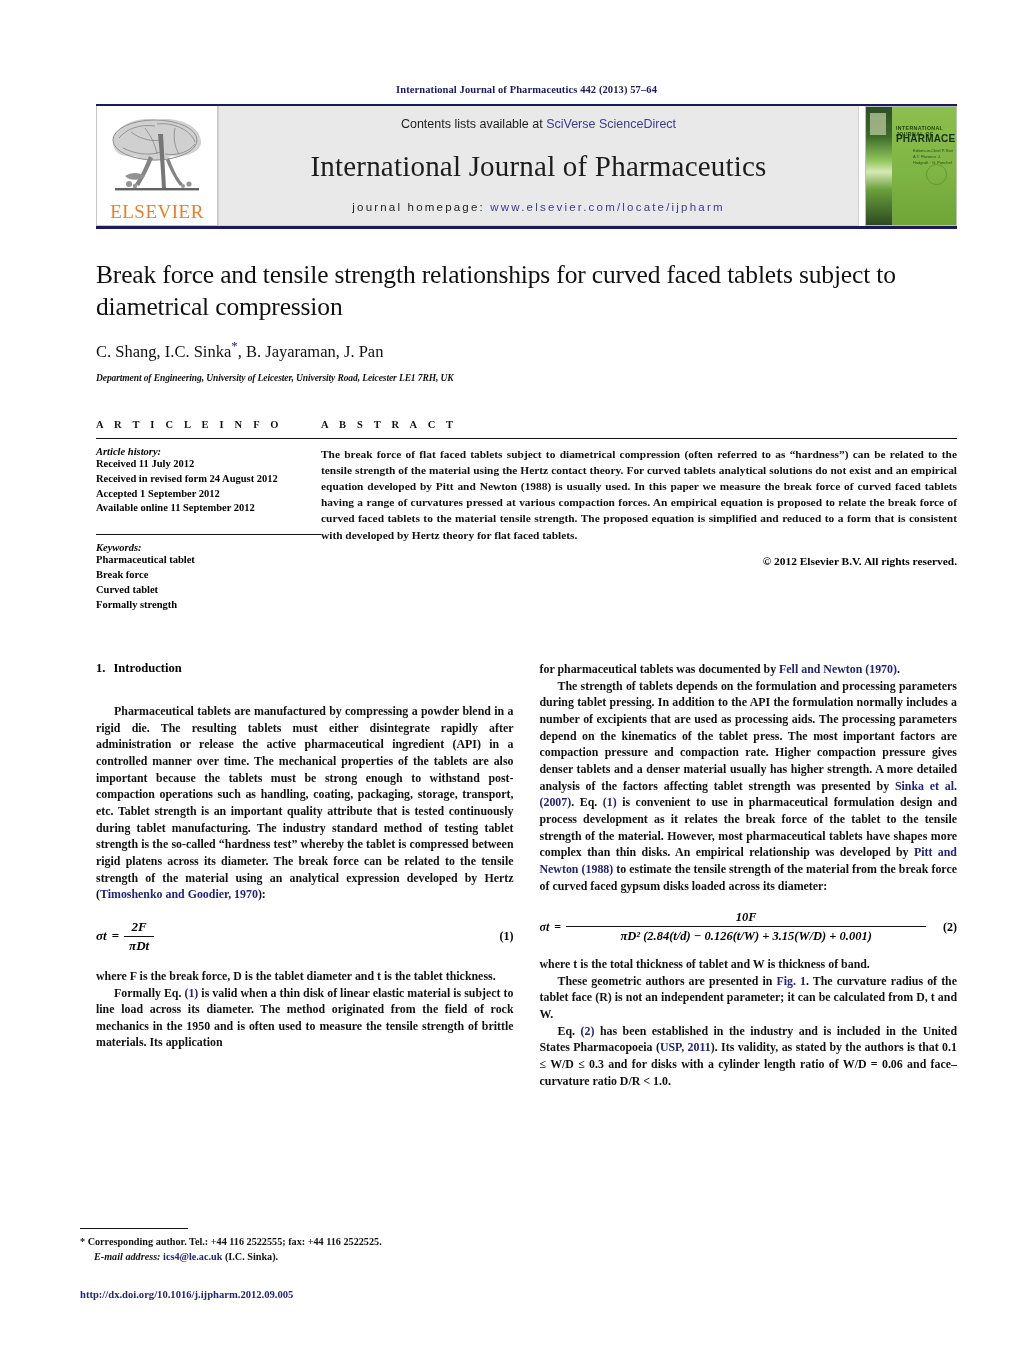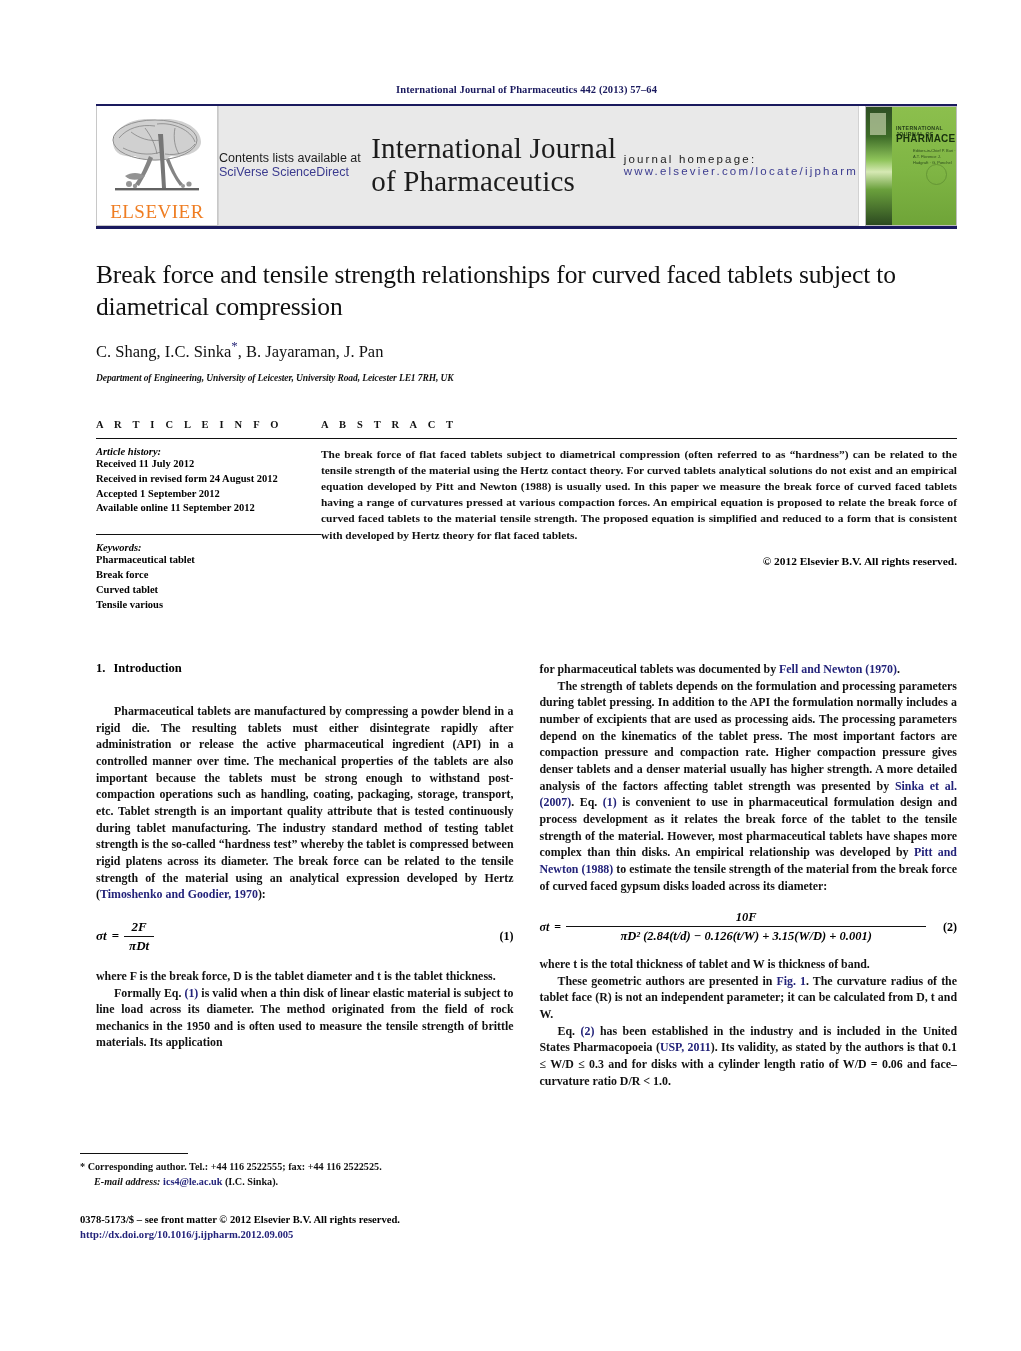--- a/index.html
+++ b/index.html
@@ -68,21 +68,21 @@
     line-height: 1;
     margin-bottom: 2px;
   }
   .masthead-center {
     flex: 1 1 auto;
     background: #e9e9e9;
     border: 1px solid #d2d2d2;
     border-top: none;
     box-sizing: border-box;
     display: flex;
-    flex-direction: row;
+    flex-direction: column;
     align-items: center;
     justify-content: space-between;
     padding: 11px 0 12px 0;
   }
   .contents-line {
     font-family: "Liberation Sans", sans-serif;
     font-size: 12.5px;
     color: #1c1c1c;
   }
   .contents-line .sd-link {
@@ -347,21 +347,21 @@
     padding-top: 2px;
     font-size: 12.5px;
     white-space: nowrap;
   }
   .it { font-style: italic; }
 
   
   .footnote {
     position: absolute;
     left: 80px;
-    top: 1153px;
+    top: 1228px;
     width: 420px;
   }
   .fn-rule {
     border-top: 1.3px solid #111;
     width: 108px;
     margin-bottom: 6px;
   }
   .fn-line {
     font-family: "Liberation Serif", serif;
     font-weight: bold;
@@ -465,21 +465,21 @@
       <div class="hist-line">Received in revised form 24 August 2012</div>
       <div class="hist-line">Accepted 1 September 2012</div>
       <div class="hist-line">Available online 11 September 2012</div>
 
       <div class="kw-block">
         <div class="kw-rule"></div>
         <div class="kw-label">Keywords:</div>
         <div class="kw-line">Pharmaceutical tablet</div>
         <div class="kw-line">Break force</div>
         <div class="kw-line">Curved tablet</div>
-        <div class="kw-line">Tensile various</div>
+        <div class="kw-line">Formally strength</div>
       </div>
     </div>
 
     <div class="col-abstract">
       <div class="sec-caps">A B S T R A C T</div>
       <div class="thin-rule"></div>
       <div class="abstract-text">The break force of flat faced tablets subject to diametrical compression (often referred to as “hardness”) can be related to the tensile strength of the material using the Hertz contact theory. For curved tablets analytical solutions do not exist and an empirical equation developed by Pitt and Newton (1988) is usually used. In this paper we measure the break force of curved faced tablets having a range of curvatures pressed at various compaction forces. An empirical equation is proposed to relate the break force of curved faced tablets to the material tensile strength. The proposed equation is simplified and reduced to a form that is consistent with developed by Hertz theory for flat faced tablets.</div>
       <div class="copyright">© 2012 Elsevier B.V. All rights reserved.</div>
     </div>
   </div>
@@ -534,18 +534,17 @@
       <p class="body"><span>Eq. </span><span class="ref">(2)</span><span> has been established in the industry and is included in the United States Pharmacopoeia (</span><span class="ref">USP, 2011</span><span>). Its validity, as stated by the authors is that 0.1 ≤ W/D ≤ 0.3 and for disks with a cylinder length ratio of W/D = 0.06 and face–curvature ratio D/R &lt; 1.0.</span></p>
     </div>
   </div>
 
   <div class="footnote">
     <div class="fn-rule"></div>
     <div class="fn-line">* Corresponding author. Tel.: +44 116 2522555; fax: +44 116 2522525.</div>
     <div class="fn-line fn-indent"><span class="em-label">E-mail address:</span> <span class="doi">ics4@le.ac.uk</span><span> (I.C. Sinka).</span></div>
 
     <div class="issn-block">
-      <div class="issn-line">0378-5173/$ – see front matter © 2012 Elsevier B.V. All rights reserved.</div>
       <div class="issn-line doi">http://dx.doi.org/10.1016/j.ijpharm.2012.09.005</div>
     </div>
   </div>
 
 </div>
 
 </body></html>

